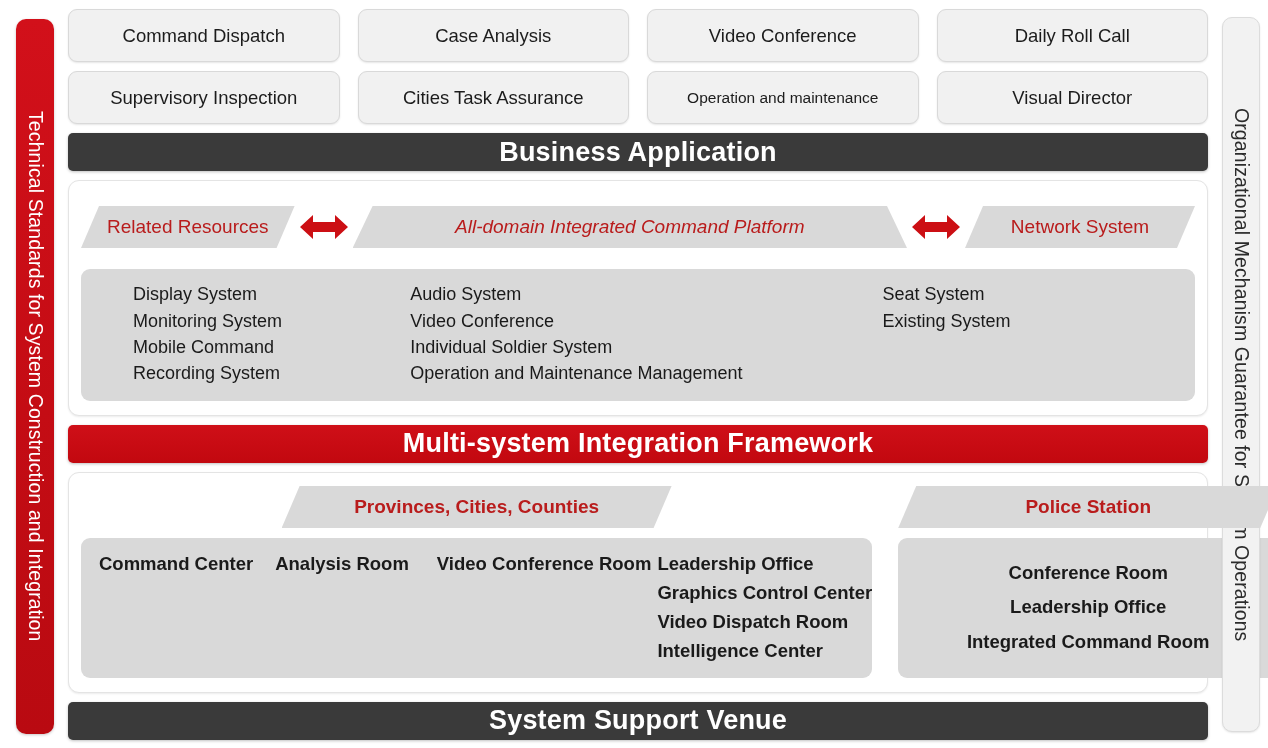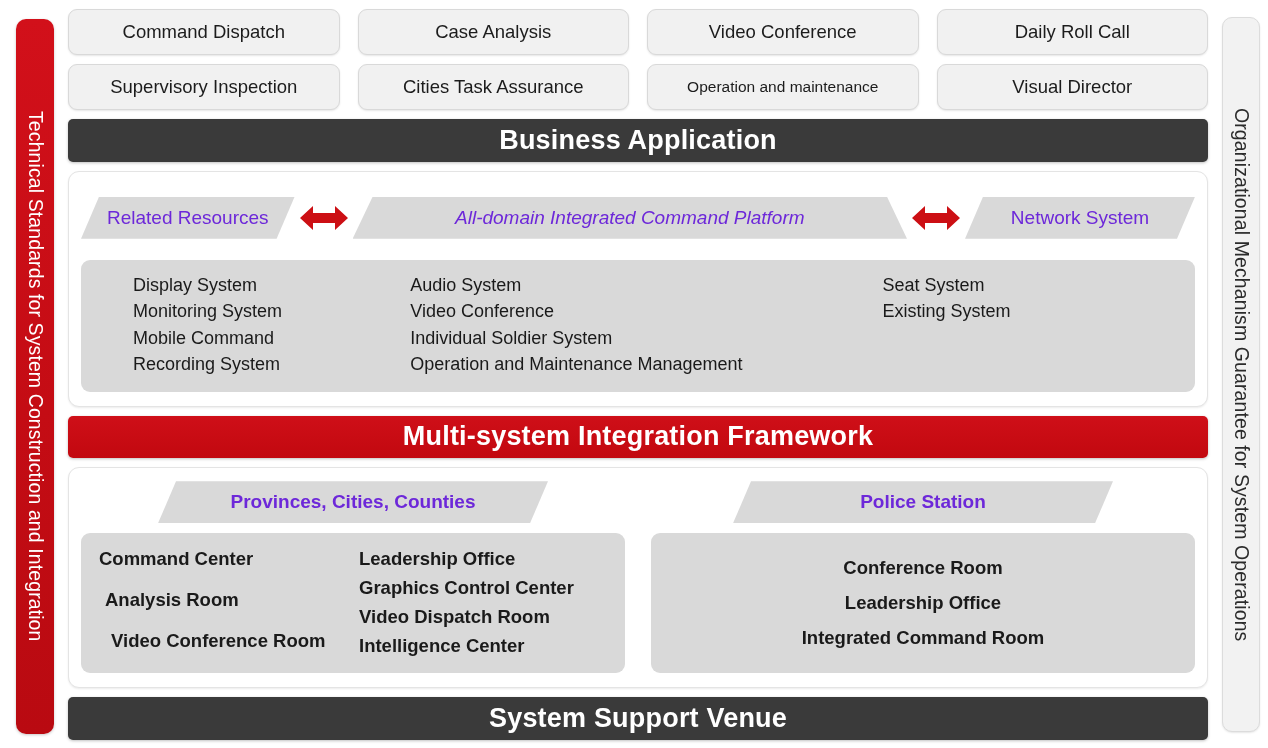--- a/index.html
+++ b/index.html
@@ -62,21 +62,21 @@
     min-width: 0;
   }
 
   
   .app-grid {
     display: grid;
     grid-template-columns: repeat(4, 1fr);
     gap: 9px 18px;
   }
   .app-btn {
-    height: 46px;
+    height: 53px;
     border-radius: 9px;
     background: #f1f1f1;
     border: 1px solid #d9d9d9;
     display: flex;
     align-items: center;
     justify-content: center;
     font-size: 18.5px;
     color: #1c1c1c;
     box-shadow: 0 1px 2px rgba(0,0,0,0.10);
     text-align: center;
@@ -110,21 +110,21 @@
   }
 
   
   .hex {
     background: #d9d9d9;
     clip-path: polygon(18px 0, 100% 0, calc(100% - 18px) 100%, 0 100%);
     height: 42px;
     display: flex;
     align-items: center;
     justify-content: center;
-    color: #6d28d9;
+    color: #b91c1c;
     font-size: 19px;
     padding: 0 26px;
     white-space: nowrap;
   }
   .hex-wide {
     clip-path: polygon(20px 0, calc(100% - 20px) 0, 100% 100%, 0 100%);
   }
 
   
   .plat-row {
@@ -175,21 +175,21 @@
   .venue-box {
     background: #d9d9d9;
     border-radius: 9px;
     flex: 1 1 auto;
     padding: 14px 0 14px 0;
   }
   .venue-two {
     display: grid;
     grid-template-columns: 1fr 1fr;
   }
-  .vcol-a { padding-left: 18px; display: flex; flex-direction: column; gap: 16px; }
+  .vcol-a { padding-left: 18px; display: flex; gap: 16px; text-align: right; }
   .vcol-b { padding-left: 6px; display: flex; flex-direction: column; gap: 4px; }
   .vitem {
     font-size: 18.5px;
     color: #1a1a1a;
     line-height: 1.35;
     white-space: nowrap;
   }
   .vcol-a .vitem:nth-child(2) { padding-left: 6px; }
   .vcol-a .vitem:nth-child(3) { padding-left: 12px; }
 

